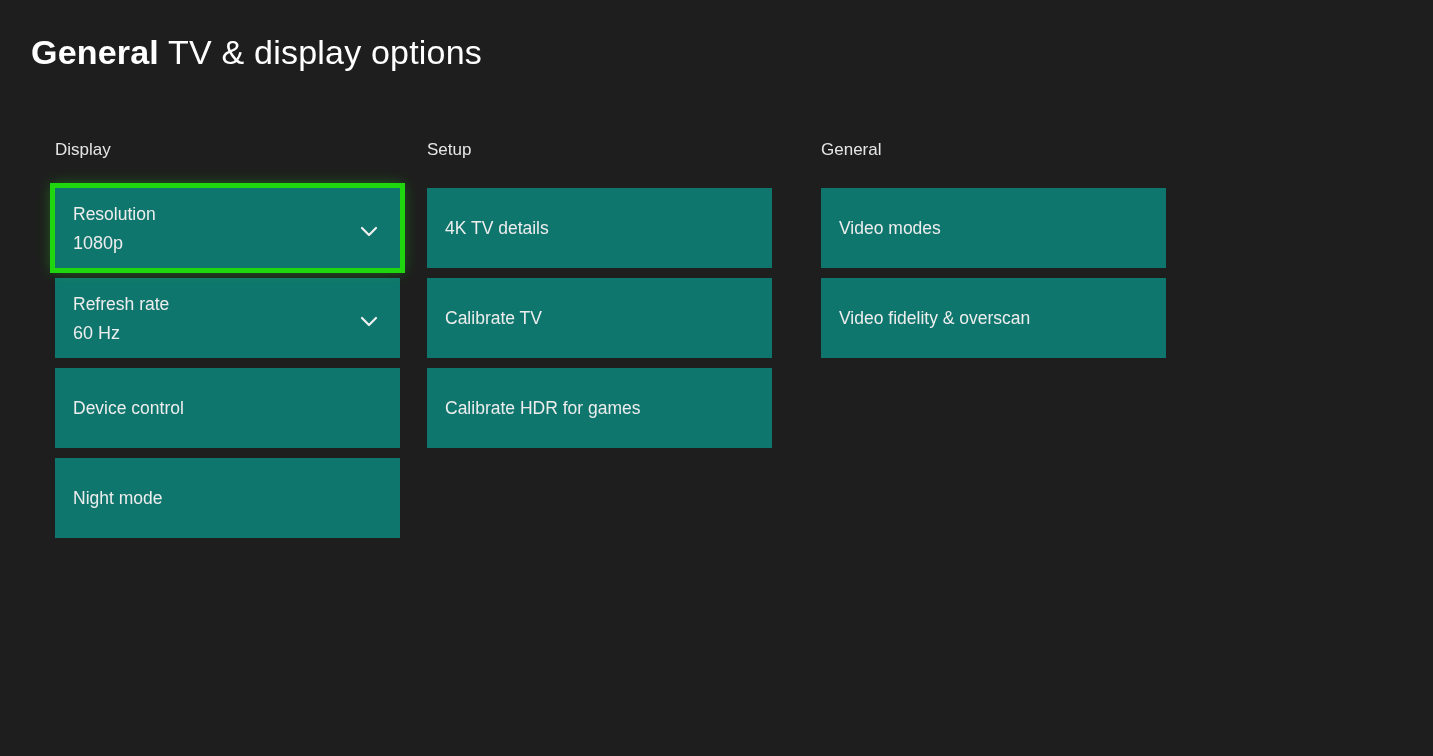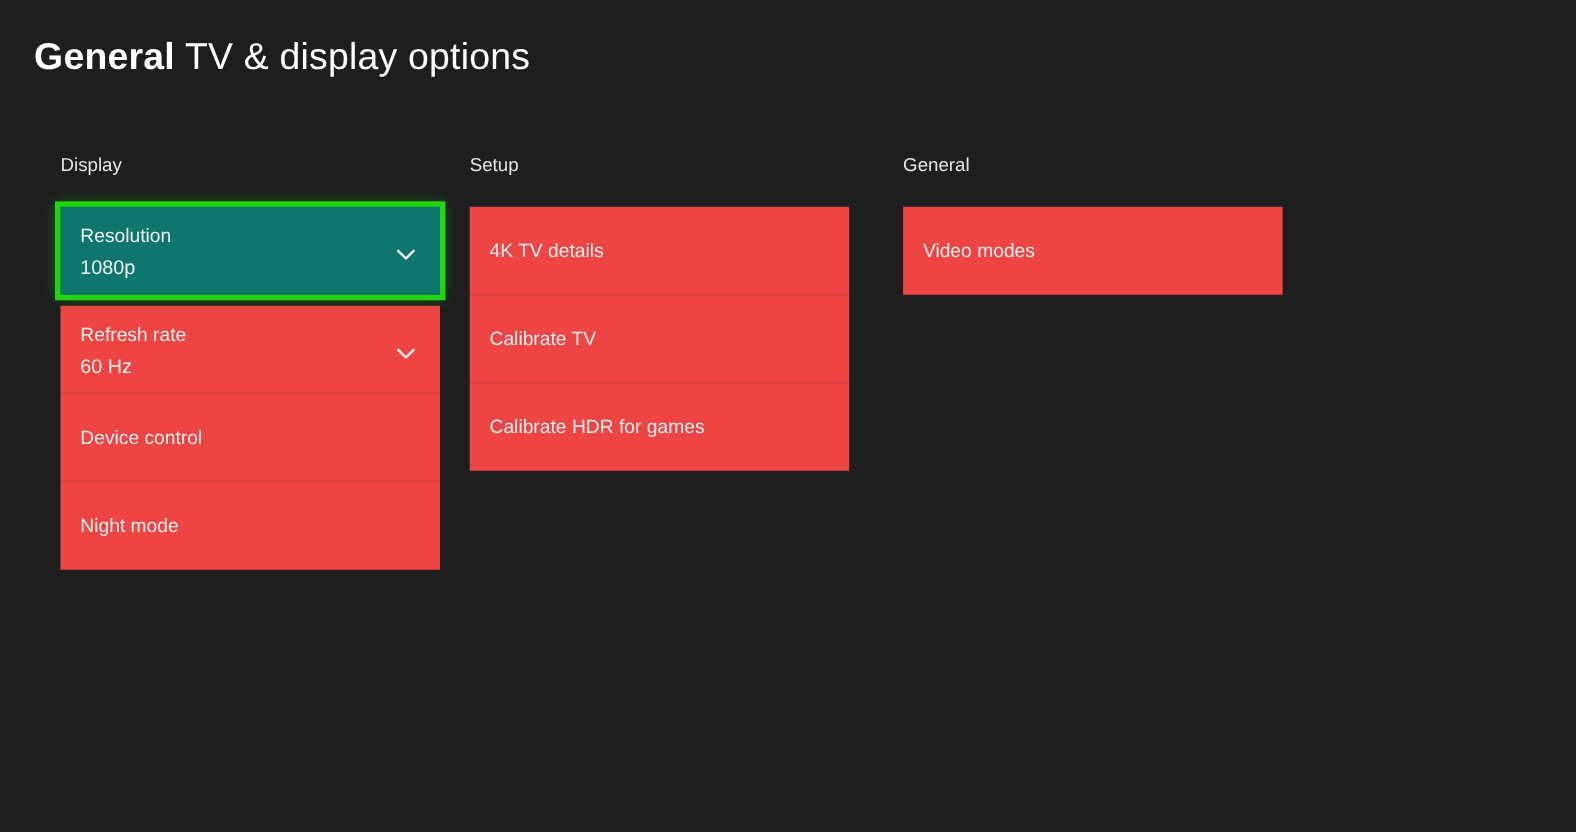--- a/index.html
+++ b/index.html
@@ -46,22 +46,22 @@
     line-height:20px;
     white-space:nowrap;
   }
 
   .tile-list { position:relative; margin-top:22px; }
 
   .tile {
     position:relative;
     width:345px;
     height:80px;
-    background:#ef4444;
-    margin-bottom:0;
+    background:#0f766e;
+    margin-bottom:10px;
     display:flex;
     align-items:center;
     padding-left:18px;
     padding-right:14px;
   }
   .tile .tile-label {
     font-size:17.5px;
     color:#ededed;
     white-space:nowrap;
     line-height:22px;
@@ -180,19 +180,22 @@
     </div>
 
     <div class="column col-advanced">
       <div class="col-header">General</div>
       <div class="tile-list">
 
         <div class="tile">
           <span class="tile-label">Video modes</span>
         </div>
 
+        <div class="tile">
+          <span class="tile-label">Video fidelity &amp; overscan</span>
+        </div>
 
 
       </div>
     </div>
 
   </div>
 </div>
 
 </body></html>

